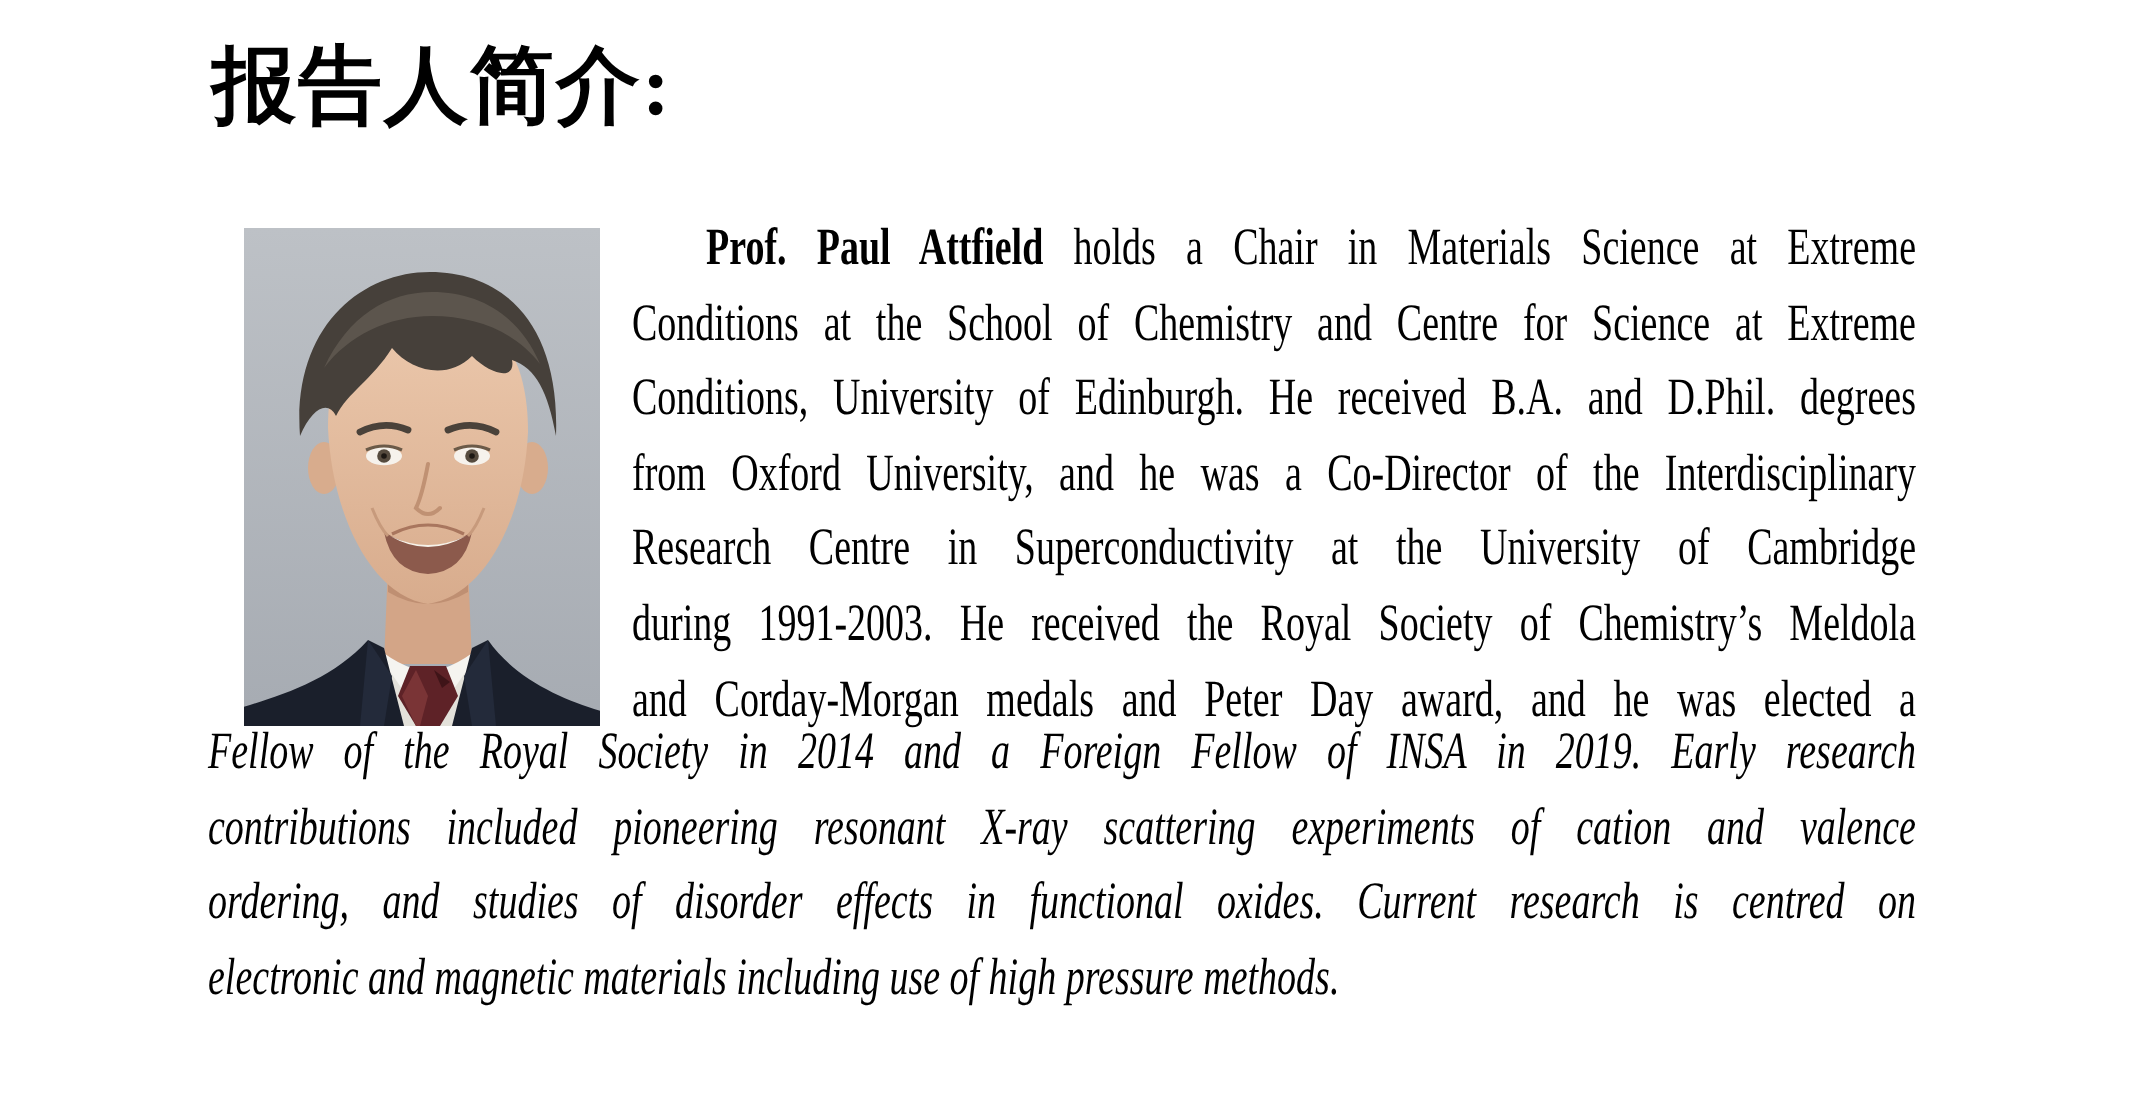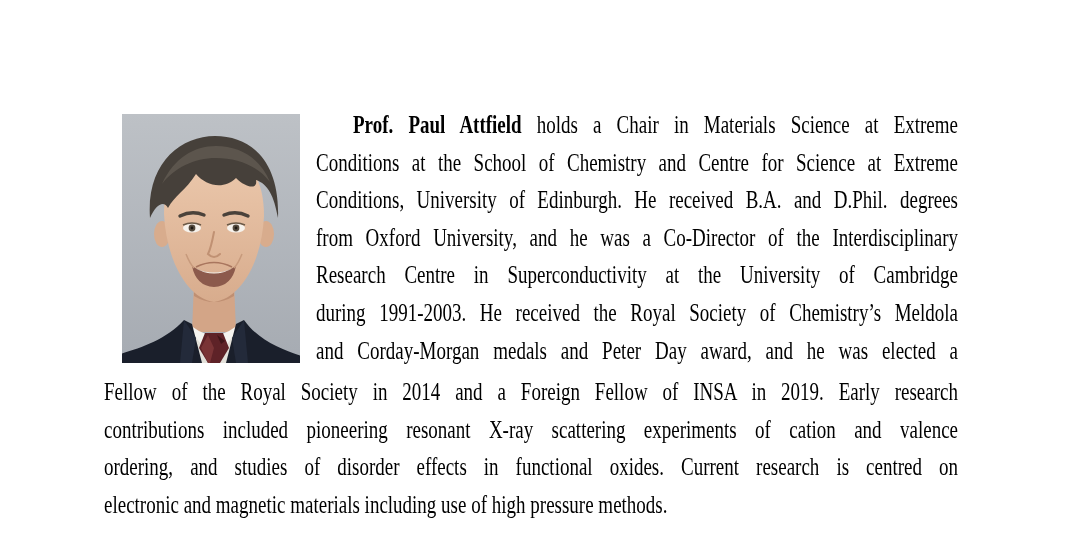--- a/index.html
+++ b/index.html
@@ -34,22 +34,23 @@
   .photo-frame svg { display: block; width: 100%; height: 100%; }
   .bio-wrapped {
     position: absolute;
     left: 316px;
     top: 106px;
     width: 642px;
   }
   .bio-full {
     position: absolute;
     left: 104px;
-    top: 373px;
+    top: 358px;
     width: 854px;
+    font-style: italic;
   }
   .line {
     height: 37.6px;
     line-height: 37.6px;
     font-size: 19px;
     transform: scaleY(1.38);
     transform-origin: 50% 50%;
     color: #000000;
   }
   .bio-full .line { transform-origin: 0 50%; transform: scaleY(1.38); }
@@ -59,20 +60,21 @@
     text-justify: inter-word;
   }
   .indent { padding-left: 37px; }
   .bold { font-weight: bold; }
 </style>
 </head>
 <body>
 
 <div class="page">
 
+  <h1 class="doc-title">报告人简介:</h1>
 
   <div class="photo-frame">
     <svg viewBox="0 0 178 249" preserveAspectRatio="none">
       <defs>
         <linearGradient id="bgG" x1="0" y1="0" x2="0" y2="1">
           <stop offset="0" stop-color="#bdc1c6"></stop>
           <stop offset="1" stop-color="#a6abb2"></stop>
         </linearGradient>
         <linearGradient id="skinG" x1="0" y1="0" x2="0" y2="1">
           <stop offset="0" stop-color="#ecc9ad"></stop>

